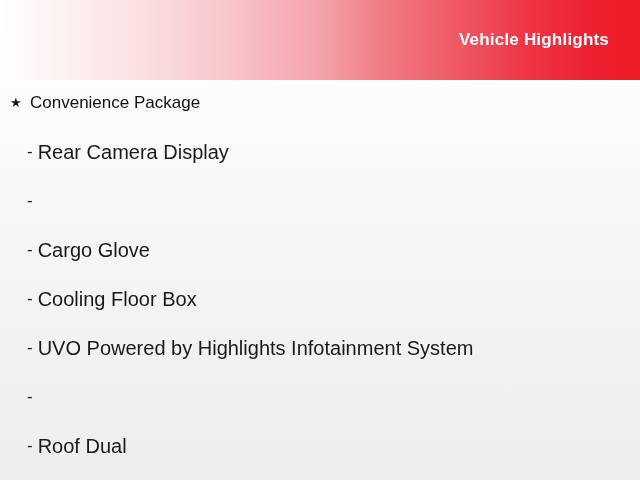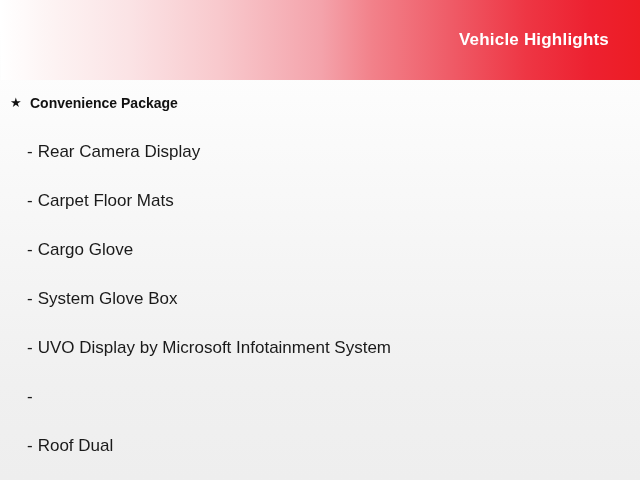--- a/index.html
+++ b/index.html
@@ -95,30 +95,29 @@
   .dash-mark {
     display: inline-block;
     font-size: 17px;
     line-height: 1;
     color: #1a1a1a;
     flex: 0 0 auto;
     margin-right: 5px;
   }
 
   .feature-label {
-    font-size: 17px;
+    font-size: 20px;
     line-height: 1;
     color: #1a1a1a;
     white-space: nowrap;
   }
 
   .feature-row.is-heading .feature-label {
-    font-size: 14px;
+    font-size: 17px;
     color: #111111;
-    font-weight: bold;
   }
 </style>
 </head>
 <body>
 
 <div id="page">
 
   <div id="header-banner">
     <div id="header-title">Vehicle Highlights</div>
   </div>
@@ -130,36 +129,35 @@
       <span class="feature-label">Convenience Package</span>
     </li>
 
     <li class="feature-row is-sub">
       <span class="dash-mark">-</span>
       <span class="feature-label">Rear Camera Display</span>
     </li>
 
     <li class="feature-row is-sub">
       <span class="dash-mark">-</span>
-      <span class="feature-label">Carpet Floor Mats</span>
     </li>
 
     <li class="feature-row is-sub">
       <span class="dash-mark">-</span>
       <span class="feature-label">Cargo Glove</span>
     </li>
 
     <li class="feature-row is-sub">
       <span class="dash-mark">-</span>
-      <span class="feature-label">System Glove Box</span>
+      <span class="feature-label">Cooling Floor Box</span>
     </li>
 
     <li class="feature-row is-sub">
       <span class="dash-mark">-</span>
-      <span class="feature-label">UVO Display by Microsoft Infotainment System</span>
+      <span class="feature-label">UVO Powered by Highlights Infotainment System</span>
     </li>
 
     <li class="feature-row is-sub">
       <span class="dash-mark">-</span>
     </li>
 
     <li class="feature-row is-sub">
       <span class="dash-mark">-</span>
       <span class="feature-label">Roof Dual</span>
     </li>

